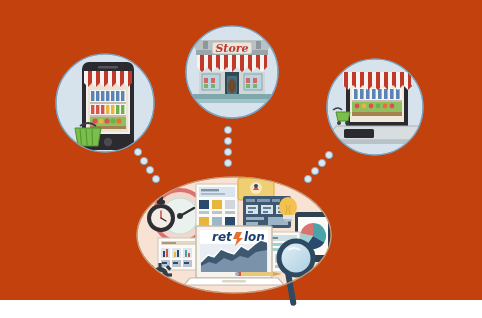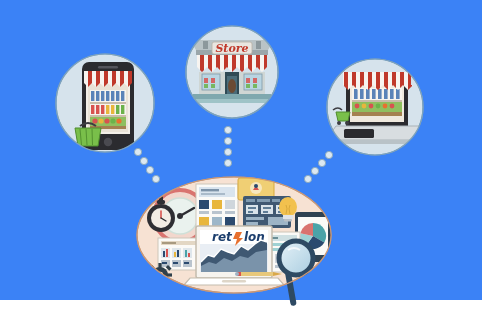--- a/index.html
+++ b/index.html
@@ -11,21 +11,21 @@
   body {
     width: 482px;
     height: 318px;
     overflow: hidden;
     font-family: "Liberation Sans", sans-serif;
   }
   #stage {
     position: relative;
     width: 482px;
     height: 300px;
-    background: #3b82f6;
+    background: #c2410c;
   }
   #stage svg.canvas {
     position: absolute;
     left: 0;
     top: 0;
     width: 482px;
     height: 318px;
     display: block;
   }
   .logo-text {

